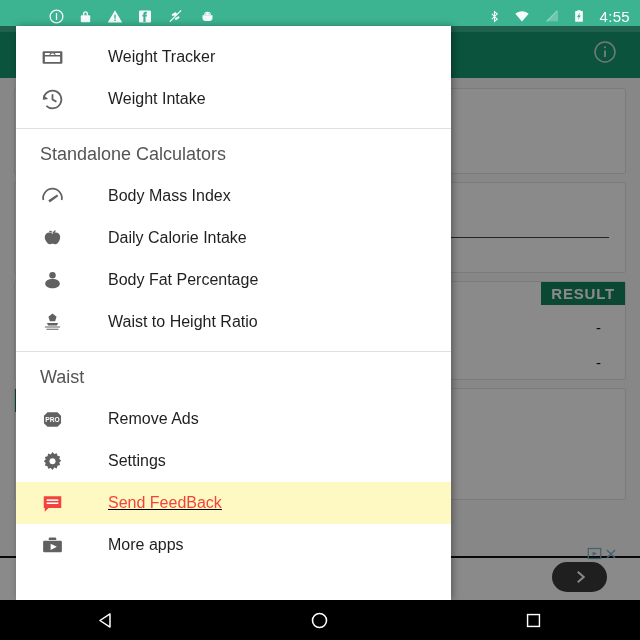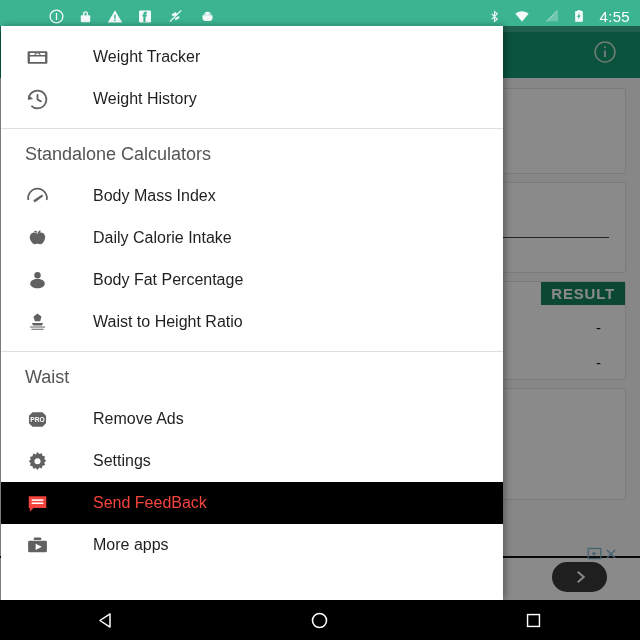--- a/index.html
+++ b/index.html
@@ -132,42 +132,42 @@
   
   #scrim {
     position: absolute; left: 0; top: 26px;
     width: 640px; height: 574px;
     background: rgba(0,0,0,.46);
     z-index: 50;
   }
 
   
   #drawer {
-    position: absolute; left: 1px; top: 26px;
-    width: 502px; height: 574px;
+    position: absolute; left: 16px; top: 26px;
+    width: 435px; height: 574px;
     background: #ffffff;
     z-index: 60;
     overflow: hidden;
     box-shadow: 2px 0 7px rgba(0,0,0,.35);
   }
   .drawer-item {
     height: 42px;
     display: flex; align-items: center;
     padding-left: 24px;
   }
   .drawer-item .ico {
     width: 38px; min-width: 38px;
     display: flex; align-items: center; justify-content: flex-start;
     color: #616161;
   }
   .drawer-item .lbl {
     font-size: 16px; color: #1f1f1f;
     margin-left: 30px;
   }
-  .drawer-item.selected { background: #000000; text-decoration: underline; }
+  .drawer-item.selected { background: #fef9c3; text-decoration: underline; }
   .drawer-item.selected .lbl { color: #f4433d; }
   .drawer-item.selected .ico { color: #f4433d; }
   .drawer-divider {
     height: 1px; background: #e0e0e0;
     margin: 8px 0 0 0;
   }
   .drawer-subhead {
     font-size: 18px; color: #555;
     padding: 15px 0 10px 24px;
   }
@@ -265,21 +265,21 @@
       </div>
 
       <div class="drawer-item">
         <span class="ico">
           <svg width="25" height="25" viewBox="0 0 24 24" fill="none" stroke="#616161" stroke-width="1.7">
             <path d="M3.5 12a8.5 8.5 0 1 1 2.6 6.1"></path>
             <polyline points="3.2,7.6 3.4,12.2 7.9,11.4" fill="#616161" stroke="none"></polyline>
             <polyline points="12,7.6 12,12 15.2,13.8" stroke-linecap="round"></polyline>
           </svg>
         </span>
-        <span class="lbl">Weight History</span>
+        <span class="lbl">Weight Intake</span>
       </div>
 
     </div>
 
     <div class="drawer-divider"></div>
 
     <div>
       <div class="drawer-subhead">Standalone Calculators</div>
 
       <div class="drawer-item">

